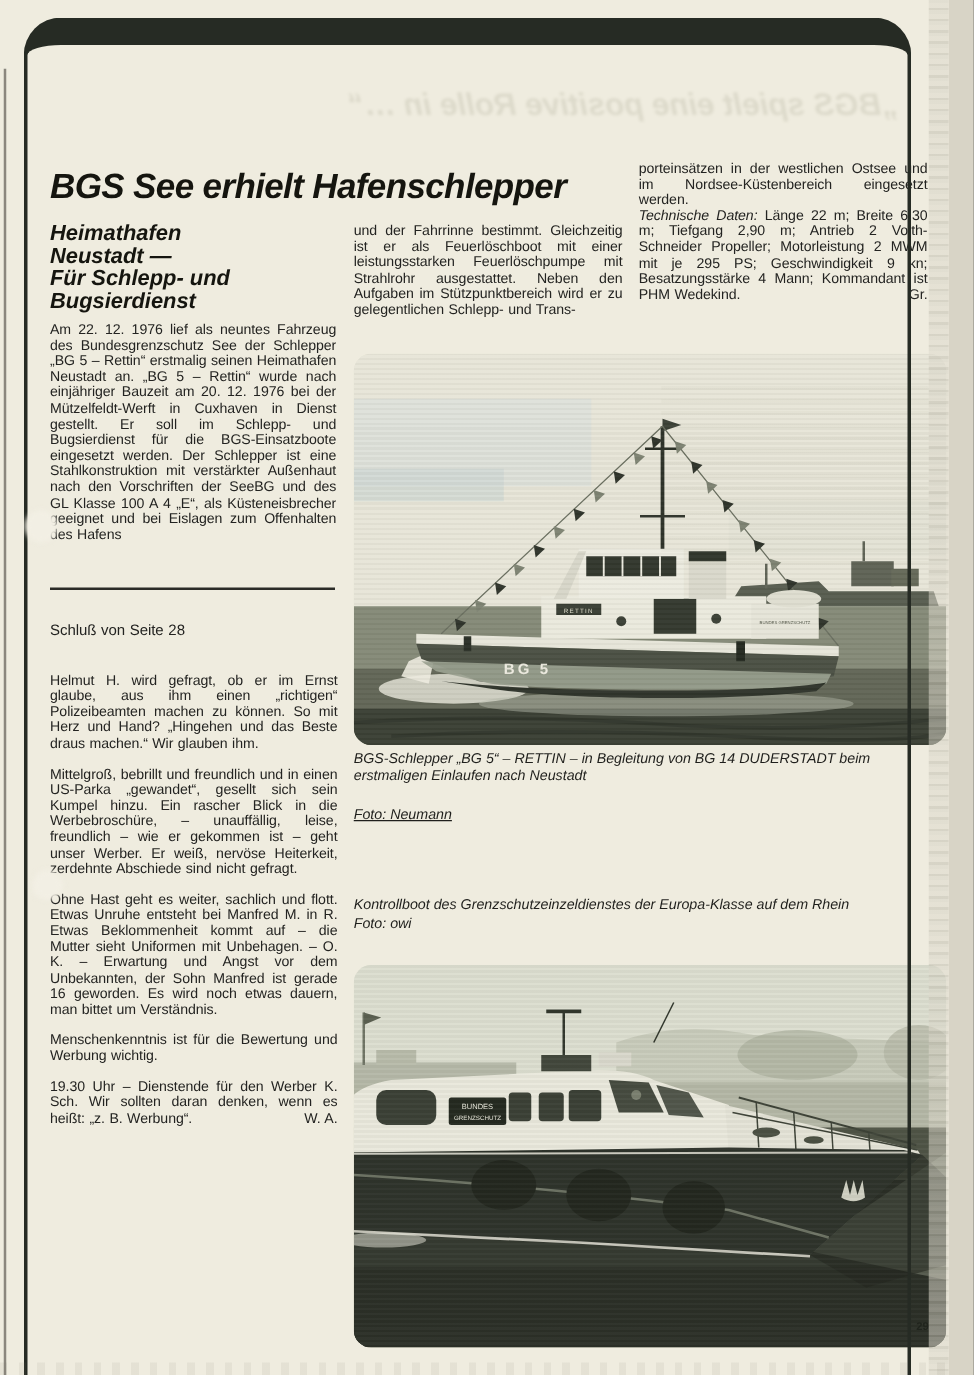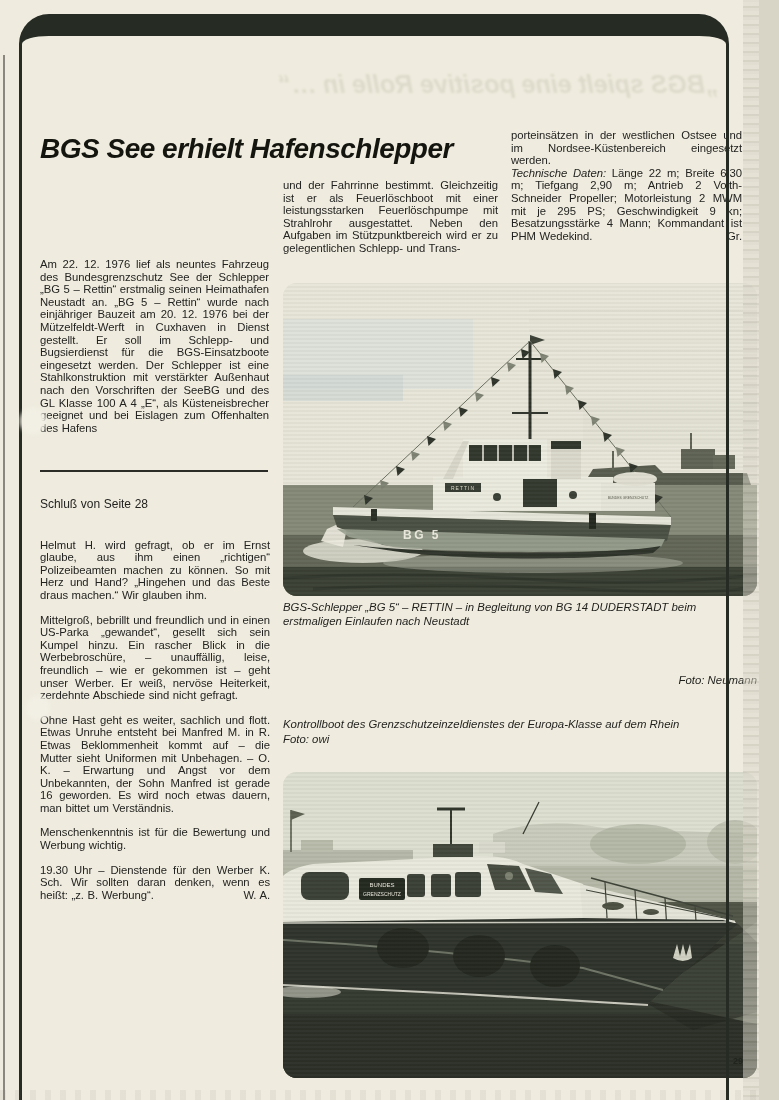--- a/index.html
+++ b/index.html
@@ -43,34 +43,40 @@
   .photo1{top:283px;width:474px;height:313px;}
   .photo2{top:772px;width:474px;height:306px;}
   .photo svg{display:block;}
   .grain{position:absolute;inset:0;pointer-events:none;
       background:repeating-linear-gradient(0deg,rgba(55,55,40,.04) 0 2px,rgba(255,255,250,.03) 2px 4px);}
   .bleed{position:absolute;left:52%;top:6%;width:45%;height:48%;opacity:.5;pointer-events:none;
       background:repeating-linear-gradient(0deg,rgba(108,108,82,.07) 0 3px,rgba(0,0,0,0) 3px 10px);}
   .caption{position:absolute;left:283px;width:474px;font-size:11.4px;line-height:13.6px;
       font-style:italic;color:#1f1f1c;}
   .cap1{top:601px;}
-  .credit1{top:674px;text-align:right;}
+  .credit1{top:646px;text-decoration:underline;}
   .cap2{top:718px;}
   .credit2{top:733px;text-align:left;}
   .page-number{position:absolute;left:733px;top:1056px;font-size:9px;font-weight:bold;color:#20241d;}
 </style>
 </head>
 <body>
 
 <div class="page">
 
   <div class="ghost-heading">„BGS spielt eine positive Rolle in …“</div>
 
   <div class="title">BGS See erhielt Hafenschlepper</div>
 
+  <div class="subtitle">
+    <div>Heimathafen</div>
+    <div>Neustadt —</div>
+    <div>Für Schlepp- und</div>
+    <div>Bugsierdienst</div>
+  </div>
 
   <div class="body-text col1">Am 22. 12. 1976 lief als neuntes Fahrzeug des Bundesgrenzschutz See der Schlepper „BG 5 – Rettin“ erstmalig seinen Heimathafen Neustadt an. „BG 5 – Rettin“ wurde nach einjähriger Bauzeit am 20. 12. 1976 bei der Mützelfeldt-Werft in Cuxhaven in Dienst gestellt. Er soll im Schlepp- und Bugsierdienst für die BGS-Einsatzboote eingesetzt werden. Der Schlepper ist eine Stahlkonstruktion mit verstärkter Außenhaut nach den Vorschriften der SeeBG und des GL Klasse 100 A 4 „E“, als Küsteneisbrecher geeignet und bei Eislagen zum Offenhalten des Hafens</div>
 
   <div class="body-text col2">und der Fahrrinne bestimmt. Gleichzeitig ist er als Feuerlöschboot mit einer leistungsstarken Feuerlöschpumpe mit Strahlrohr ausgestattet. Neben den Aufgaben im Stützpunktbereich wird er zu gelegentlichen Schlepp- und Trans-</div>
 
   <div class="body-text col3">
     <span>porteinsätzen in der westlichen Ostsee und im Nordsee-Küstenbereich eingesetzt werden.</span><br>
     <span class="italic">Technische Daten:</span><span> Länge 22 m; Breite 6,30 m; Tiefgang 2,90 m; Antrieb 2 Voith-Schneider Propeller; Motorleistung 2 MWM mit je 295 PS; Geschwindigkeit 9 kn; Besatzungsstärke 4 Mann; Kommandant ist PHM Wedekind.</span>
     <span class="author-right">Gr.</span>
   </div>

